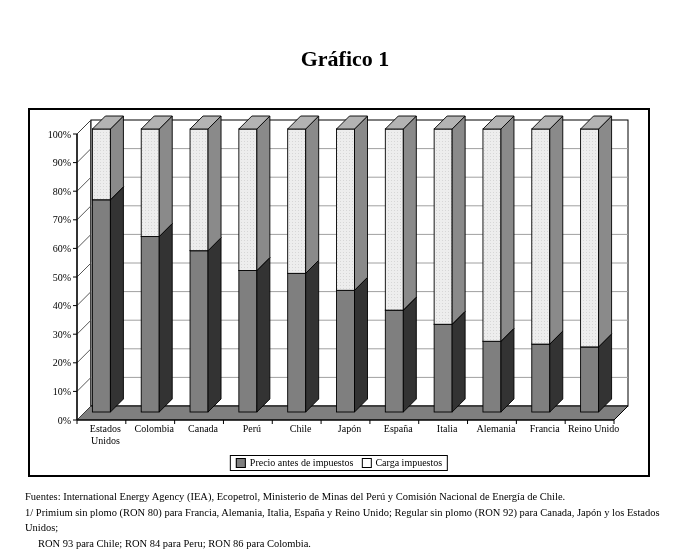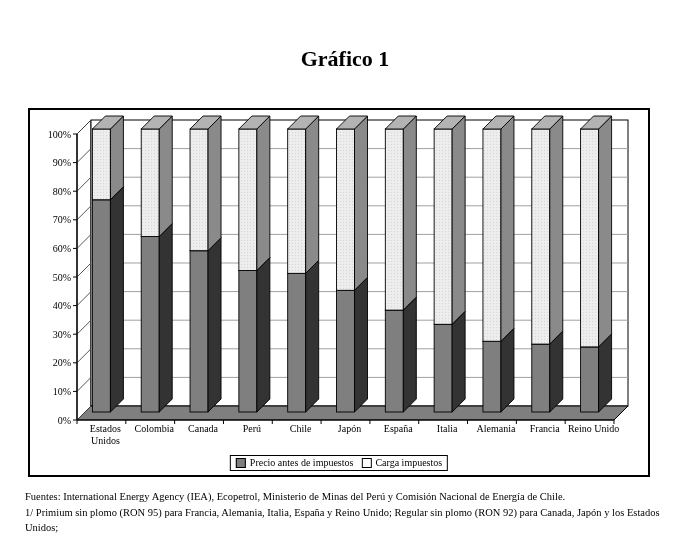--- a/index.html
+++ b/index.html
@@ -219,14 +219,15 @@
     </span>
     <span class="legend-item">
       <span class="swatch swatch-light"></span>
       <span>Carga impuestos</span>
     </span>
   </div>
 </div>
 
 <div class="footnotes">
   <div>Fuentes: International Energy Agency (IEA), Ecopetrol, Ministerio de Minas del Perú y Comisión Nacional de Energía de Chile.</div>
-  <div>1/ Primium sin plomo (RON 95) para Francia, Alemania, Italia, España y Reino Unido; Regular sin plomo (RON 92) para Canada, Japón y los Estados Unidos;</div>
+  <div>1/ Primium sin plomo (RON 80) para Francia, Alemania, Italia, España y Reino Unido; Regular sin plomo (RON 92) para Canada, Japón y los Estados Unidos;</div>
+  <div class="indent">RON 93 para Chile; RON 84 para Peru; RON 86 para Colombia.</div>
 </div>
 
 </body></html>

